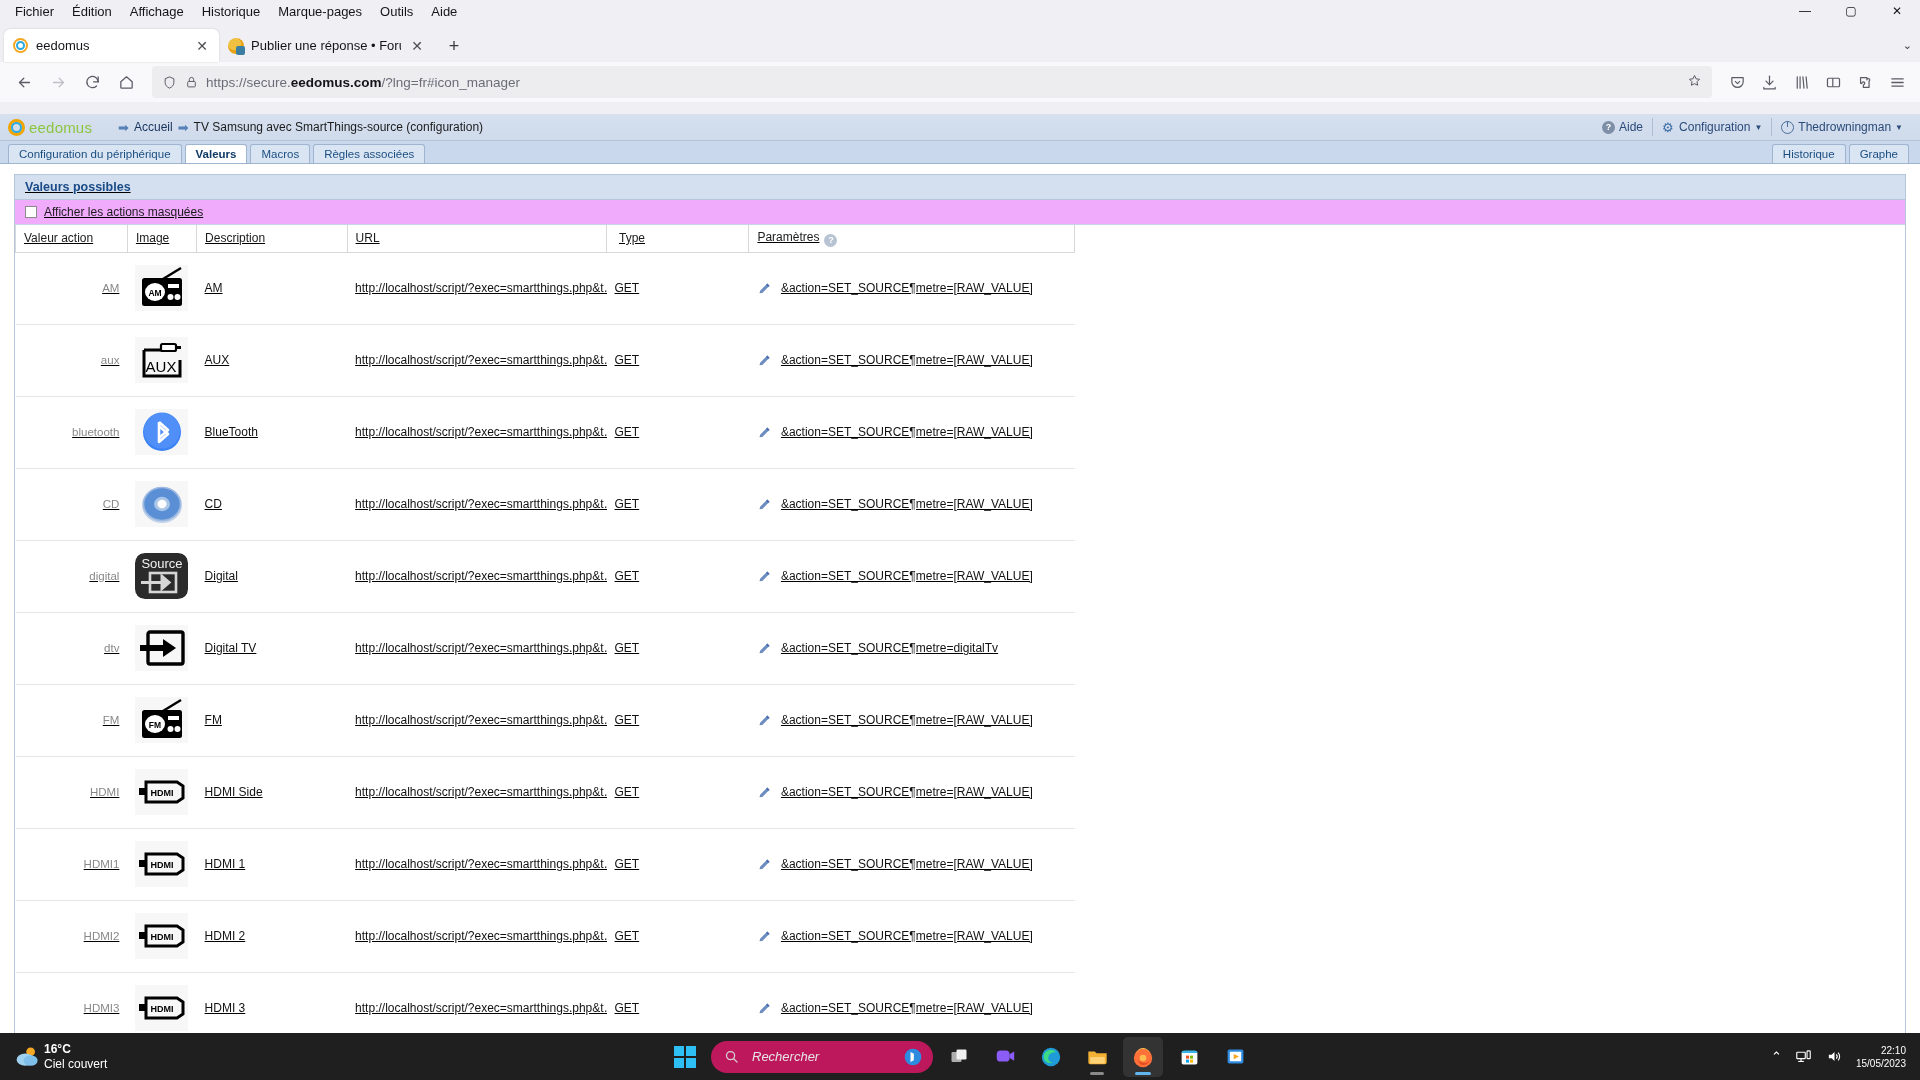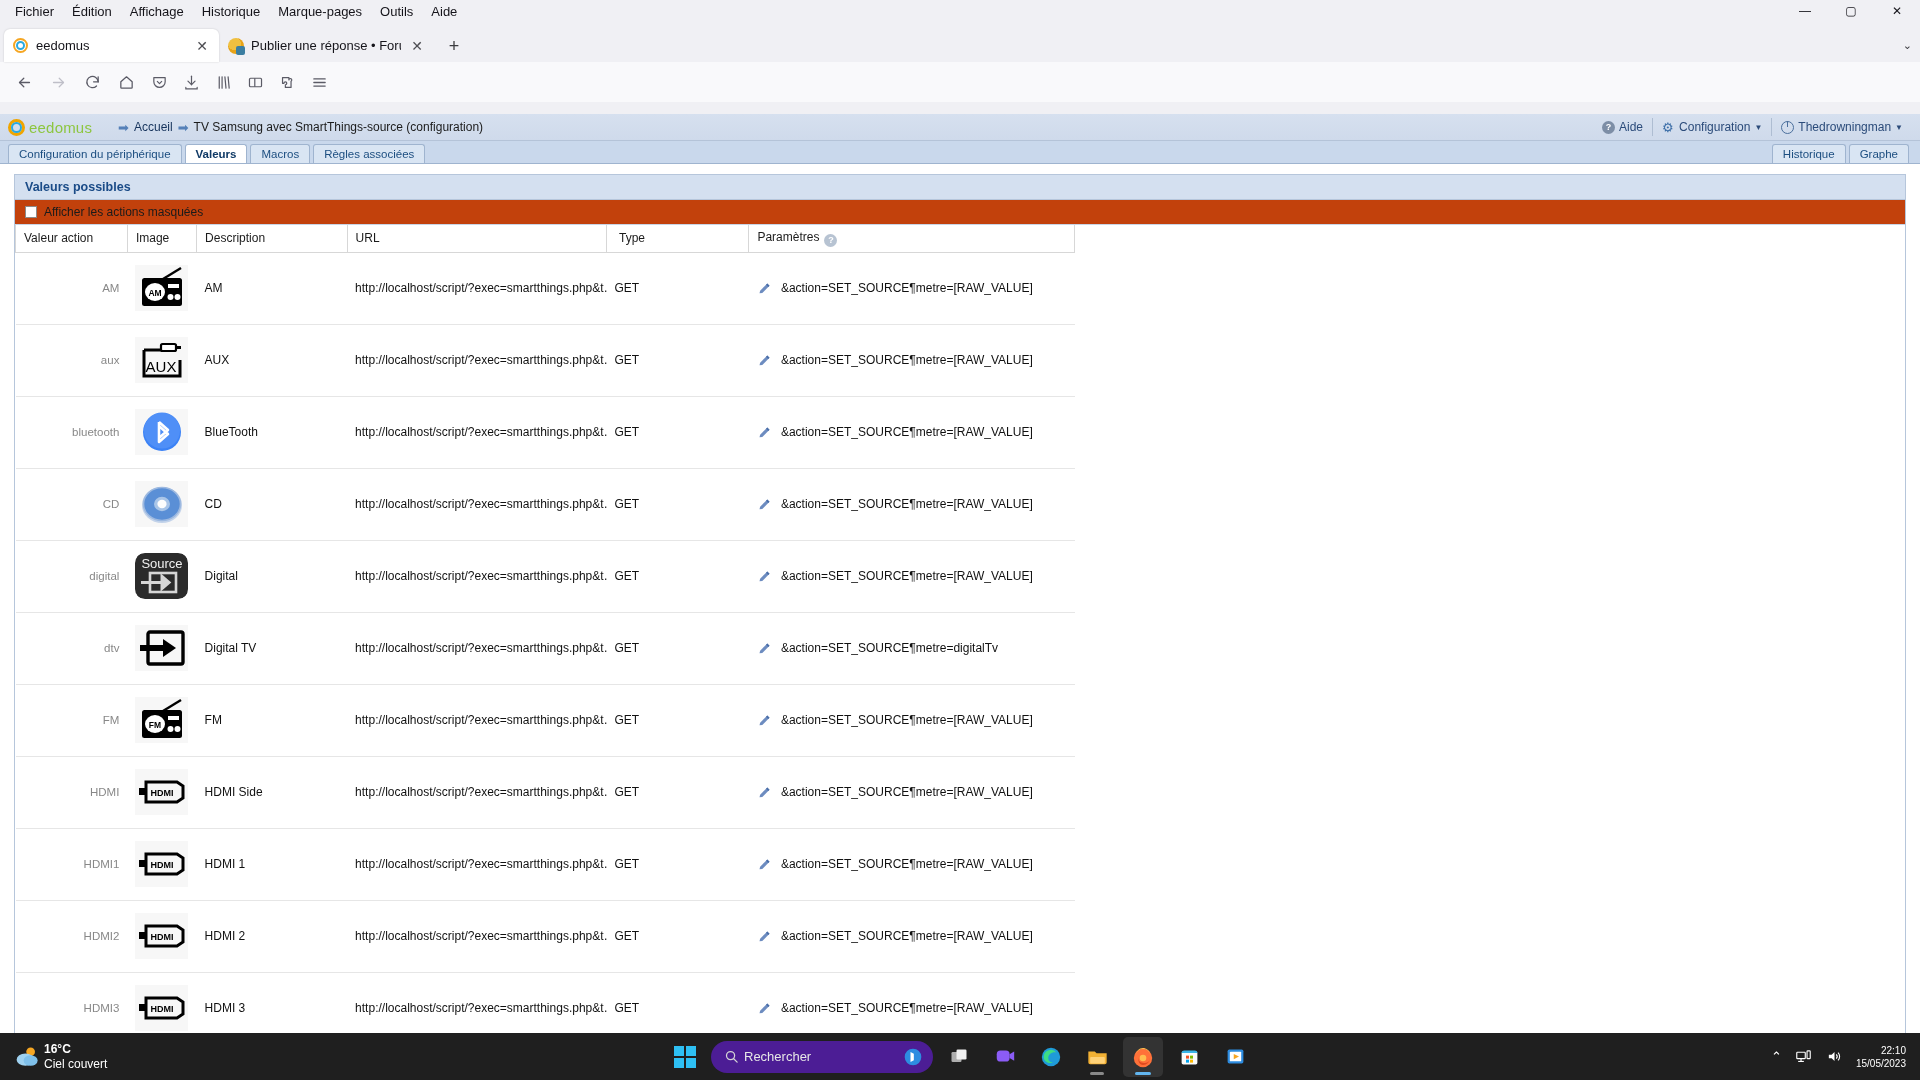--- a/index.html
+++ b/index.html
@@ -107,29 +107,29 @@
     height: 19px; padding: 0 10px; margin-right: 3px;
     background: #d9e5f3; border: 1px solid #9fb4cf; border-bottom: none;
     border-radius: 3px 3px 0 0; font-size: 11.5px; color: #1c4e80;
     display: flex; align-items: center;
   }
   .ptab.active { background: #ffffff; color: #103a66; font-weight: bold; }
   .tabrow-right { margin-left: auto; display: flex; align-items: flex-end; }
 
   .panel-wrap { padding: 10px 14px 0 14px; }
   .panel {
-    border: 1px solid #b6c6db; background: #fff;
+    border: 1px solid #b6c6db; background: #fff; text-decoration: underline;
   }
   .panel-title {
     background: #d4e0f0; border-bottom: 1px solid #b6c6db;
     font-size: 12.5px; font-weight: bold; color: #1a4b87;
     padding: 5px 10px;
   }
   .panel-sub {
-    background: #c2410c; border-bottom: 1px solid #c8d5e6;
+    background: #f0abfc; border-bottom: 1px solid #c8d5e6;
     padding: 5px 10px; display: flex; align-items: center; gap: 7px;
     font-size: 12px; color: #1b1b1b;
   }
   .chk { width: 12px; height: 12px; border: 1px solid #8b8b8b; background: #fff; display: inline-block; }
 
   table.vals { border-collapse: collapse; width: 1060px; font-size: 12px; table-layout: fixed; }
   table.vals thead th {
     text-align: left; font-weight: normal; color: #1b1b1b;
     border: 1px solid #d7d7d7; border-top: none; padding: 5px 8px;
     background: #fff; height: 22px;
@@ -166,23 +166,23 @@
   .taskbar {
     position: absolute; left: 0; top: 1033px; width: 1920px; height: 47px;
     background: #1f1f1f; display: flex; align-items: center; color: #fff;
   }
   .tb-weather { display: flex; align-items: center; gap: 2px; padding-left: 14px; }
   .tb-weather .wtxt { font-size: 12px; line-height: 1.25; }
   .tb-weather .wtxt b { font-weight: bold; display: block; }
   .tb-center { position: absolute; left: 50%; transform: translateX(-50%); display: flex; align-items: center; gap: 6px; }
   .tb-start { width: 40px; height: 40px; display: flex; align-items: center; justify-content: center; }
   .tb-search {
-    width: 222px; height: 32px; background: #4c1d95; border-radius: 16px;
-    display: flex; align-items: center; gap: 5px; padding: 0 10px 0 13px;
-    font-size: 13px; color: #e6e6e6;
+    width: 222px; height: 32px; background: #be185d; border-radius: 16px;
+    display: flex; align-items: center; gap: 13px; padding: 0 10px 0 13px;
+    font-size: 13px; color: #e6e6e6; font-style: italic;
   }
   .tb-app { width: 40px; height: 40px; display: flex; align-items: center; justify-content: center; position: relative; border-radius: 5px; }
   .tb-app.active { background: #333333; }
   .tb-app .underline { position: absolute; bottom: 2px; left: 50%; transform: translateX(-50%);
                        width: 14px; height: 3px; border-radius: 2px; background: #8a8a8a; }
   .tb-app.active .underline { width: 16px; background: #62b6f0; }
   .tb-right { margin-left: auto; display: flex; align-items: center; gap: 12px; padding-right: 14px; }
   .tb-clock { font-size: 10px; line-height: 1.3; text-align: right; }
 </style>
 </head>
@@ -250,20 +250,35 @@
           <path d="M20 11a8 8 0 1 0-2.3 6"></path>
           <polyline points="20,4 20,11 13.5,11" fill="none"></polyline>
         </svg>
     </div>
     <div class="navbtn">
       <svg width="17" height="17" viewBox="0 0 24 24" fill="none" stroke="currentColor" stroke-width="1.8" stroke-linejoin="round">
           <path d="M4 11l8-7 8 7v8a1 1 0 0 1-1 1H5a1 1 0 0 1-1-1z"></path>
         </svg>
     </div>
 
+    <div class="urlbar">
+      <svg width="15" height="15" viewBox="0 0 24 24" fill="none" stroke="#5b5b66" stroke-width="1.6">
+          <path d="M12 3l7 3v6c0 4.2-3 7.4-7 9-4-1.6-7-4.8-7-9V6z"></path>
+        </svg>
+      <svg width="13" height="14" viewBox="0 0 24 24" fill="none" stroke="#5b5b66" stroke-width="1.8">
+          <rect x="5" y="11" width="14" height="10" rx="1.5"></rect>
+          <path d="M8 11V7.5a4 4 0 0 1 8 0V11"></path>
+        </svg>
+      <span class="urltext"><span>https://secure.</span><b>eedomus.com</b><span>/?lng=fr#icon_manager</span></span>
+      <span class="urlstar">
+        <svg width="15" height="15" viewBox="0 0 24 24" fill="none" stroke="#5b5b66" stroke-width="1.6" stroke-linejoin="round">
+            <polygon points="12,4 14.5,9.3 20,10 16,14 17,19.6 12,17 7,19.6 8,14 4,10 9.5,9.3"></polygon>
+          </svg>
+      </span>
+    </div>
 
     <div class="toolicons">
       <div class="navbtn">
         <svg width="17" height="17" viewBox="0 0 24 24" fill="none" stroke="#5b5b66" stroke-width="1.7" stroke-linejoin="round">
             <path d="M4 5h16v6a8 8 0 0 1-16 0z"></path>
             <polyline points="8.5,10 12,13.5 15.5,10"></polyline>
           </svg>
       </div>
       <div class="navbtn">
         <svg width="17" height="17" viewBox="0 0 24 24" fill="none" stroke="#5b5b66" stroke-width="1.7" stroke-linecap="round">

